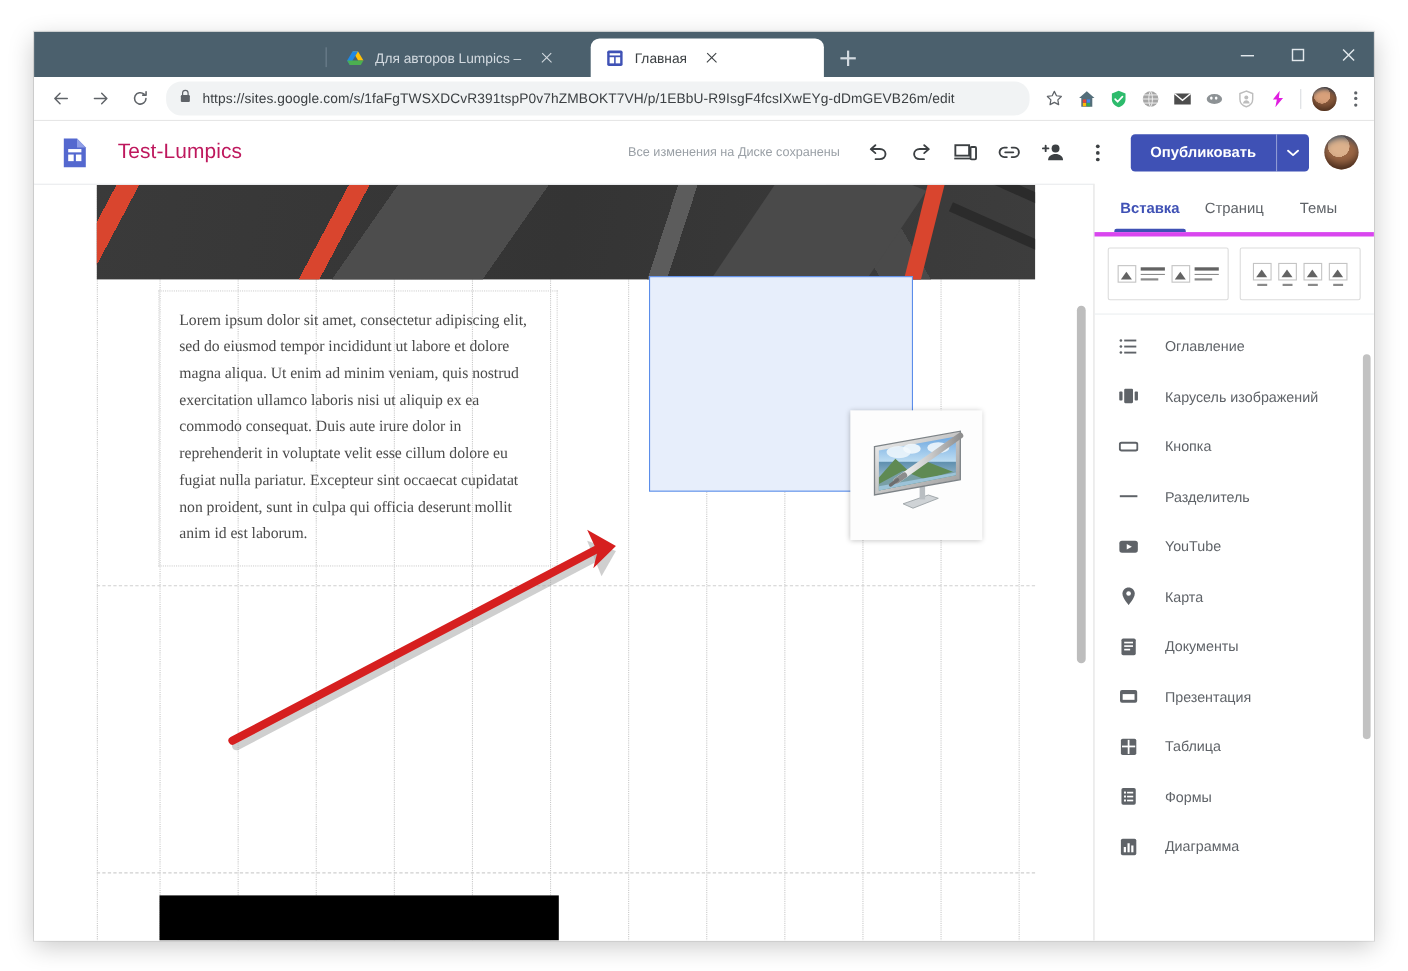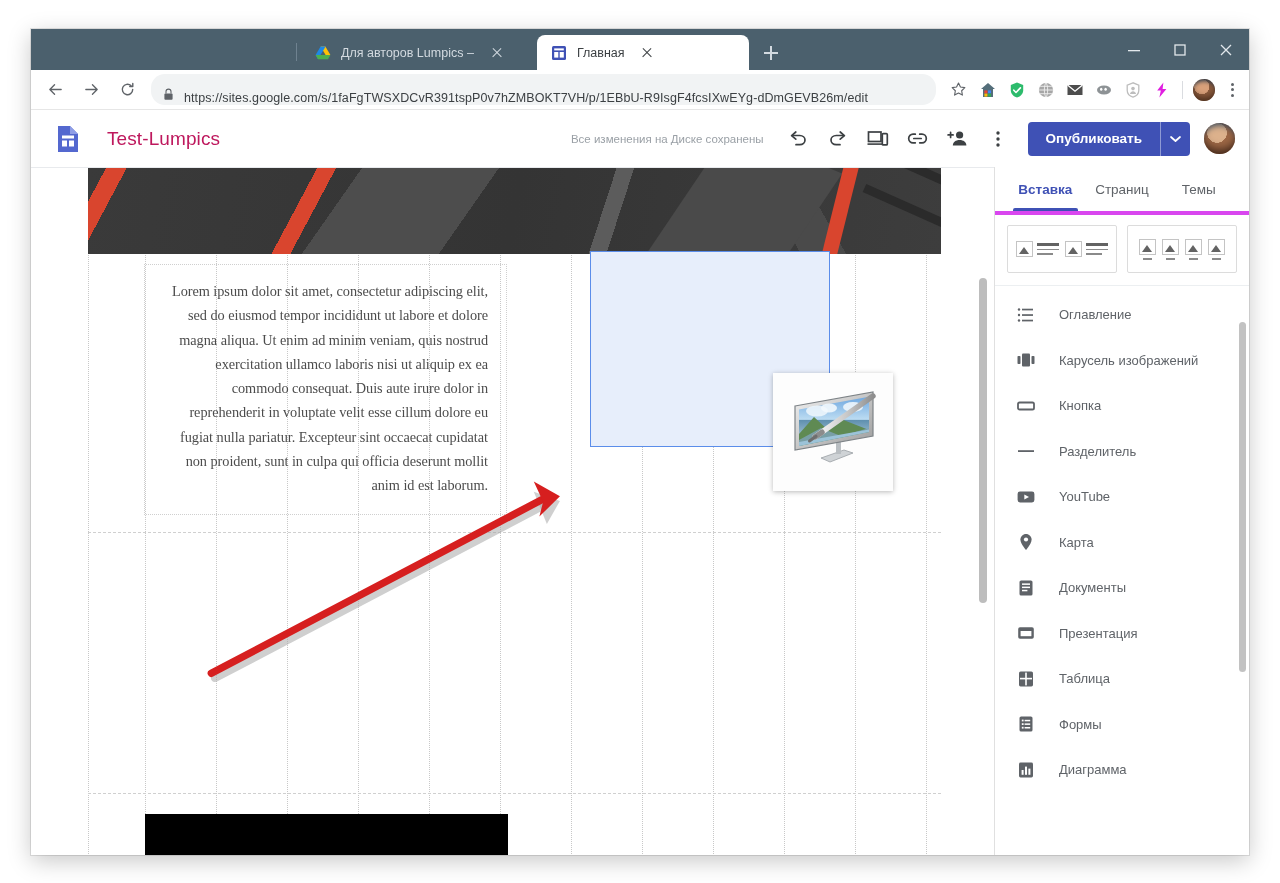--- a/index.html
+++ b/index.html
@@ -98,21 +98,21 @@
     border-bottom: 1px solid #e6e6e6;
   }
   .nav-btn {
     width: 30px; height: 30px; margin: 0 3px;
     display: flex; align-items: center; justify-content: center;
     color: #5f6368; font-size: 17px;
   }
   #omnibox {
     flex: 1; height: 31px; margin: 0 8px 0 6px;
     background: #f1f3f4; border-radius: 14px;
-    display: flex; align-items: flex-end;
+    display: flex; align-items: center;
     padding: 0 12px;
     overflow: hidden;
   }
   #lock-icon { margin-right: 10px; flex: 0 0 auto; }
   #url-text {
     font-size: 12.5px; color: #3c4043;
     white-space: nowrap; overflow: hidden;
     letter-spacing: .1px;
   }
   .ext-icon {
@@ -256,21 +256,20 @@
     left: 56px; top: 96px; width: 363px;
     border: 1px dotted #cfcfcf;
     padding: 14px 18px 16px 18px;
     background: transparent;
   }
   #text-block p {
     font-family: "Liberation Serif", serif;
     font-size: 14.3px; line-height: 24.3px;
     color: #4c4c4c;
     letter-spacing: -0.05px;
-    text-align: right;
   }
 
   #drop-zone {
     position: absolute;
     left: 502px; top: 83px; width: 240px; height: 196px;
     background: #e7eefb;
     border: 1px solid #5b8dea;
   }
   #floating-image {
     position: absolute;

